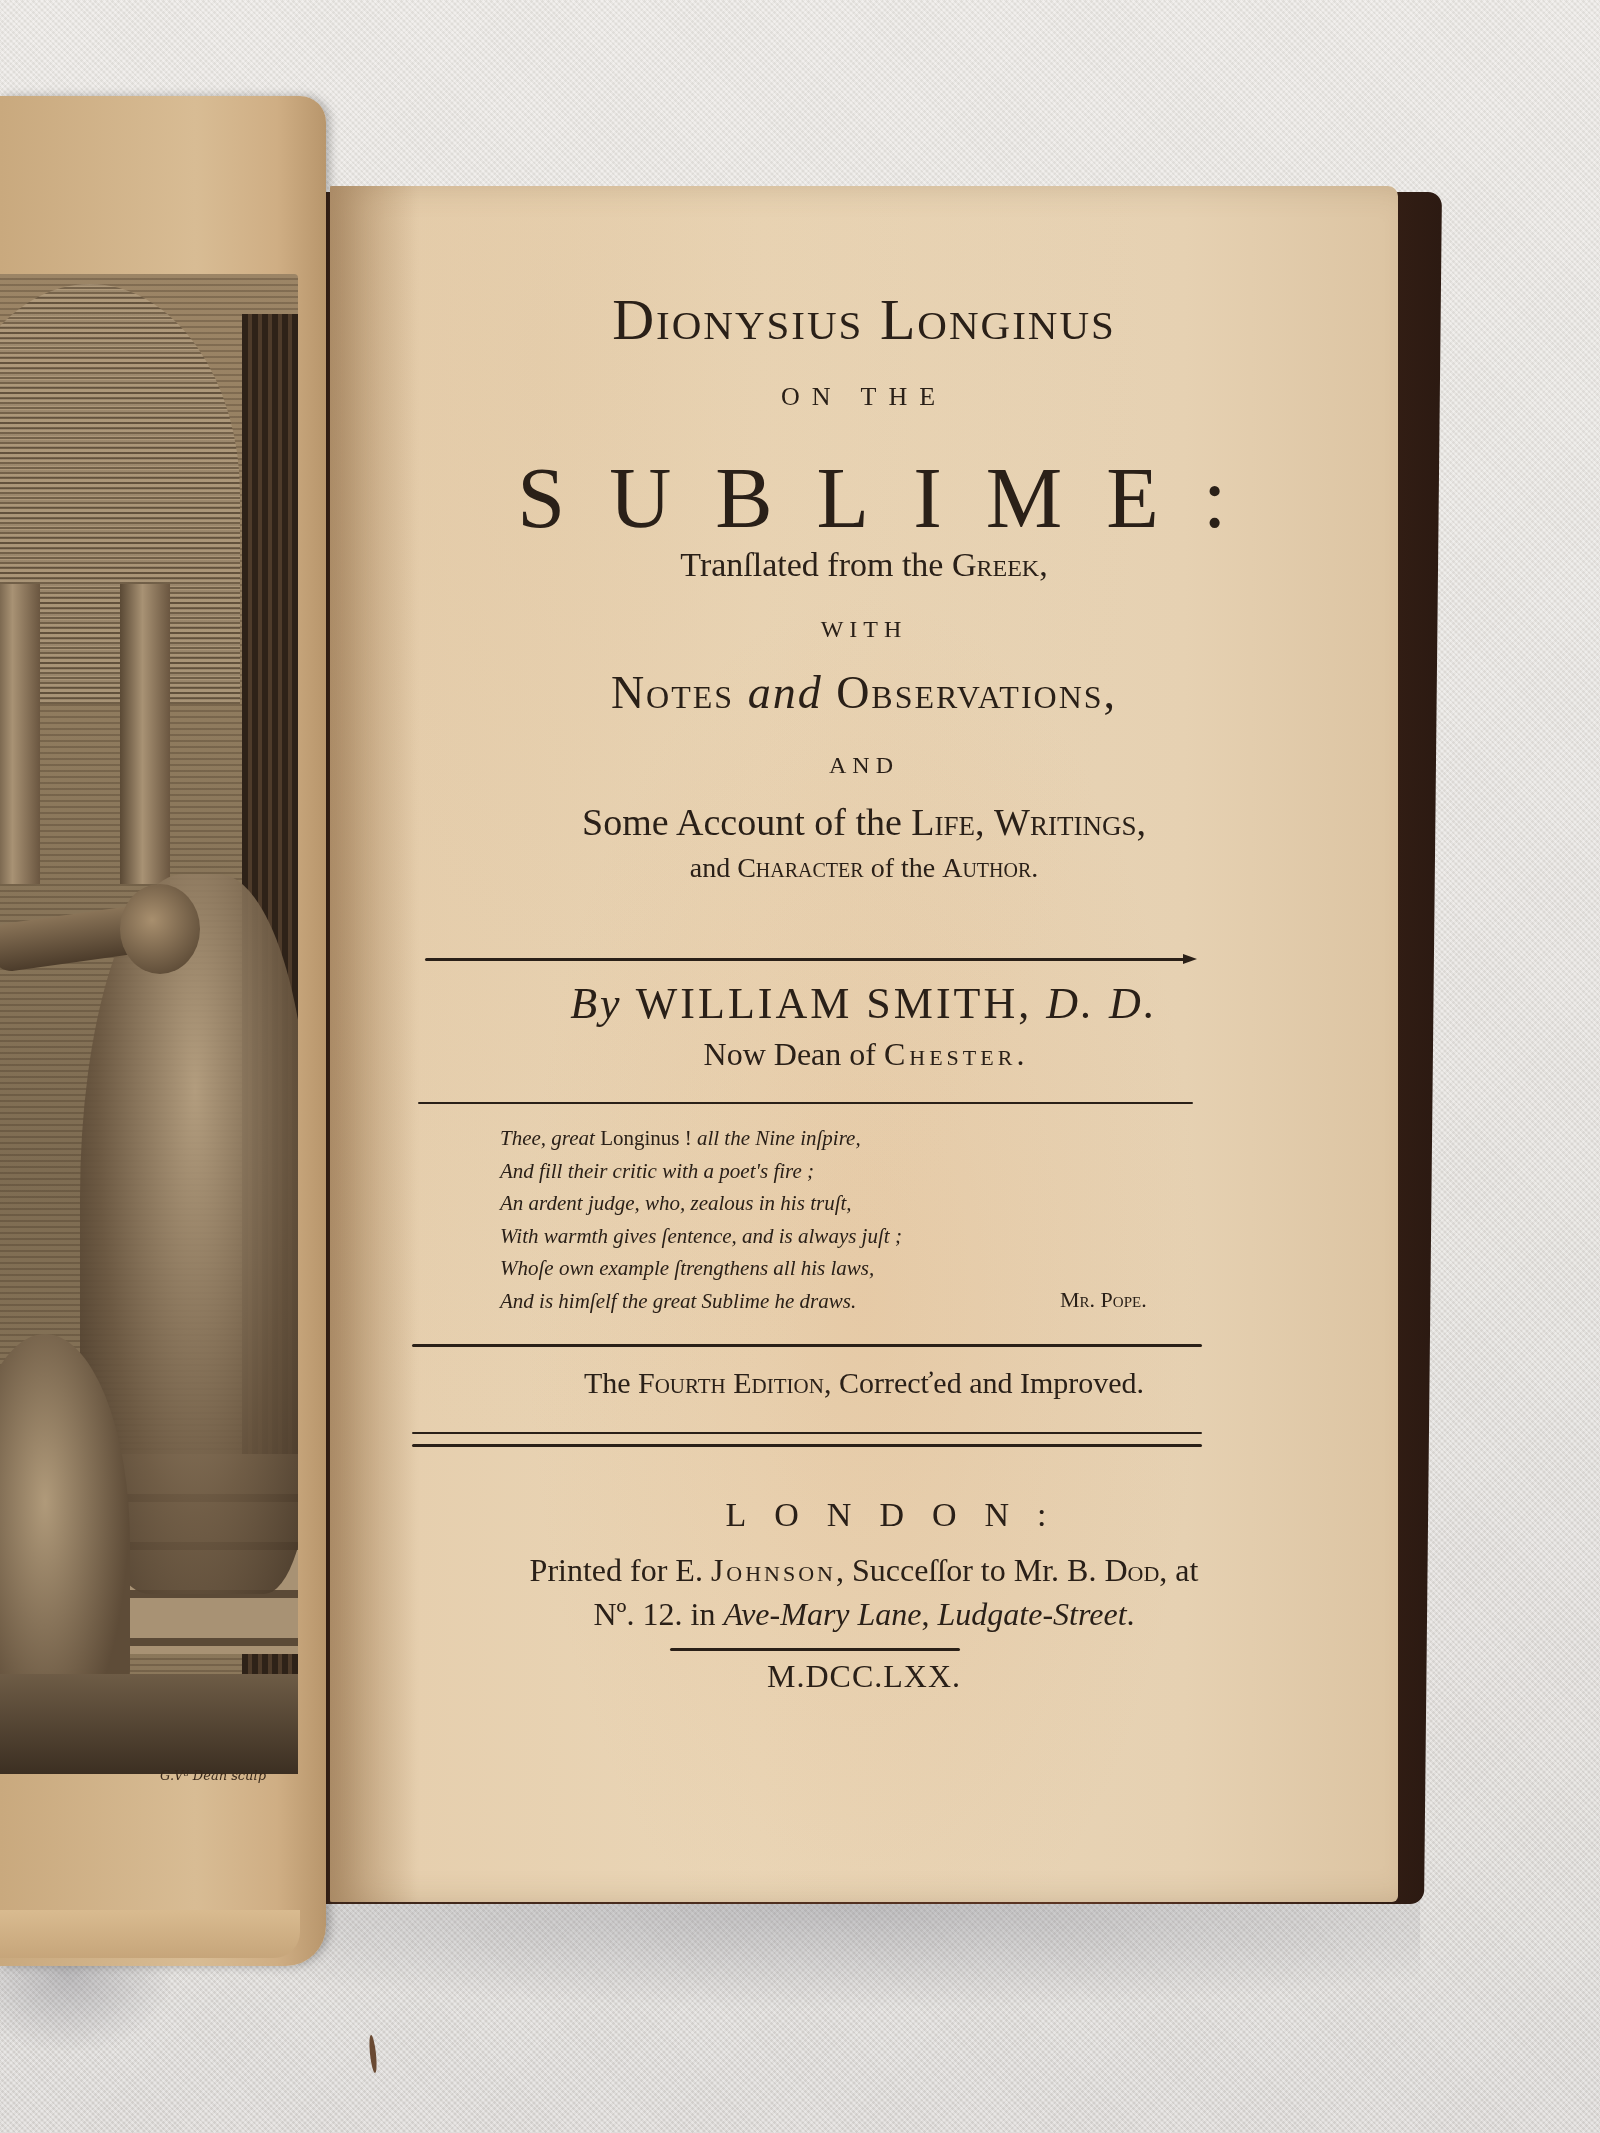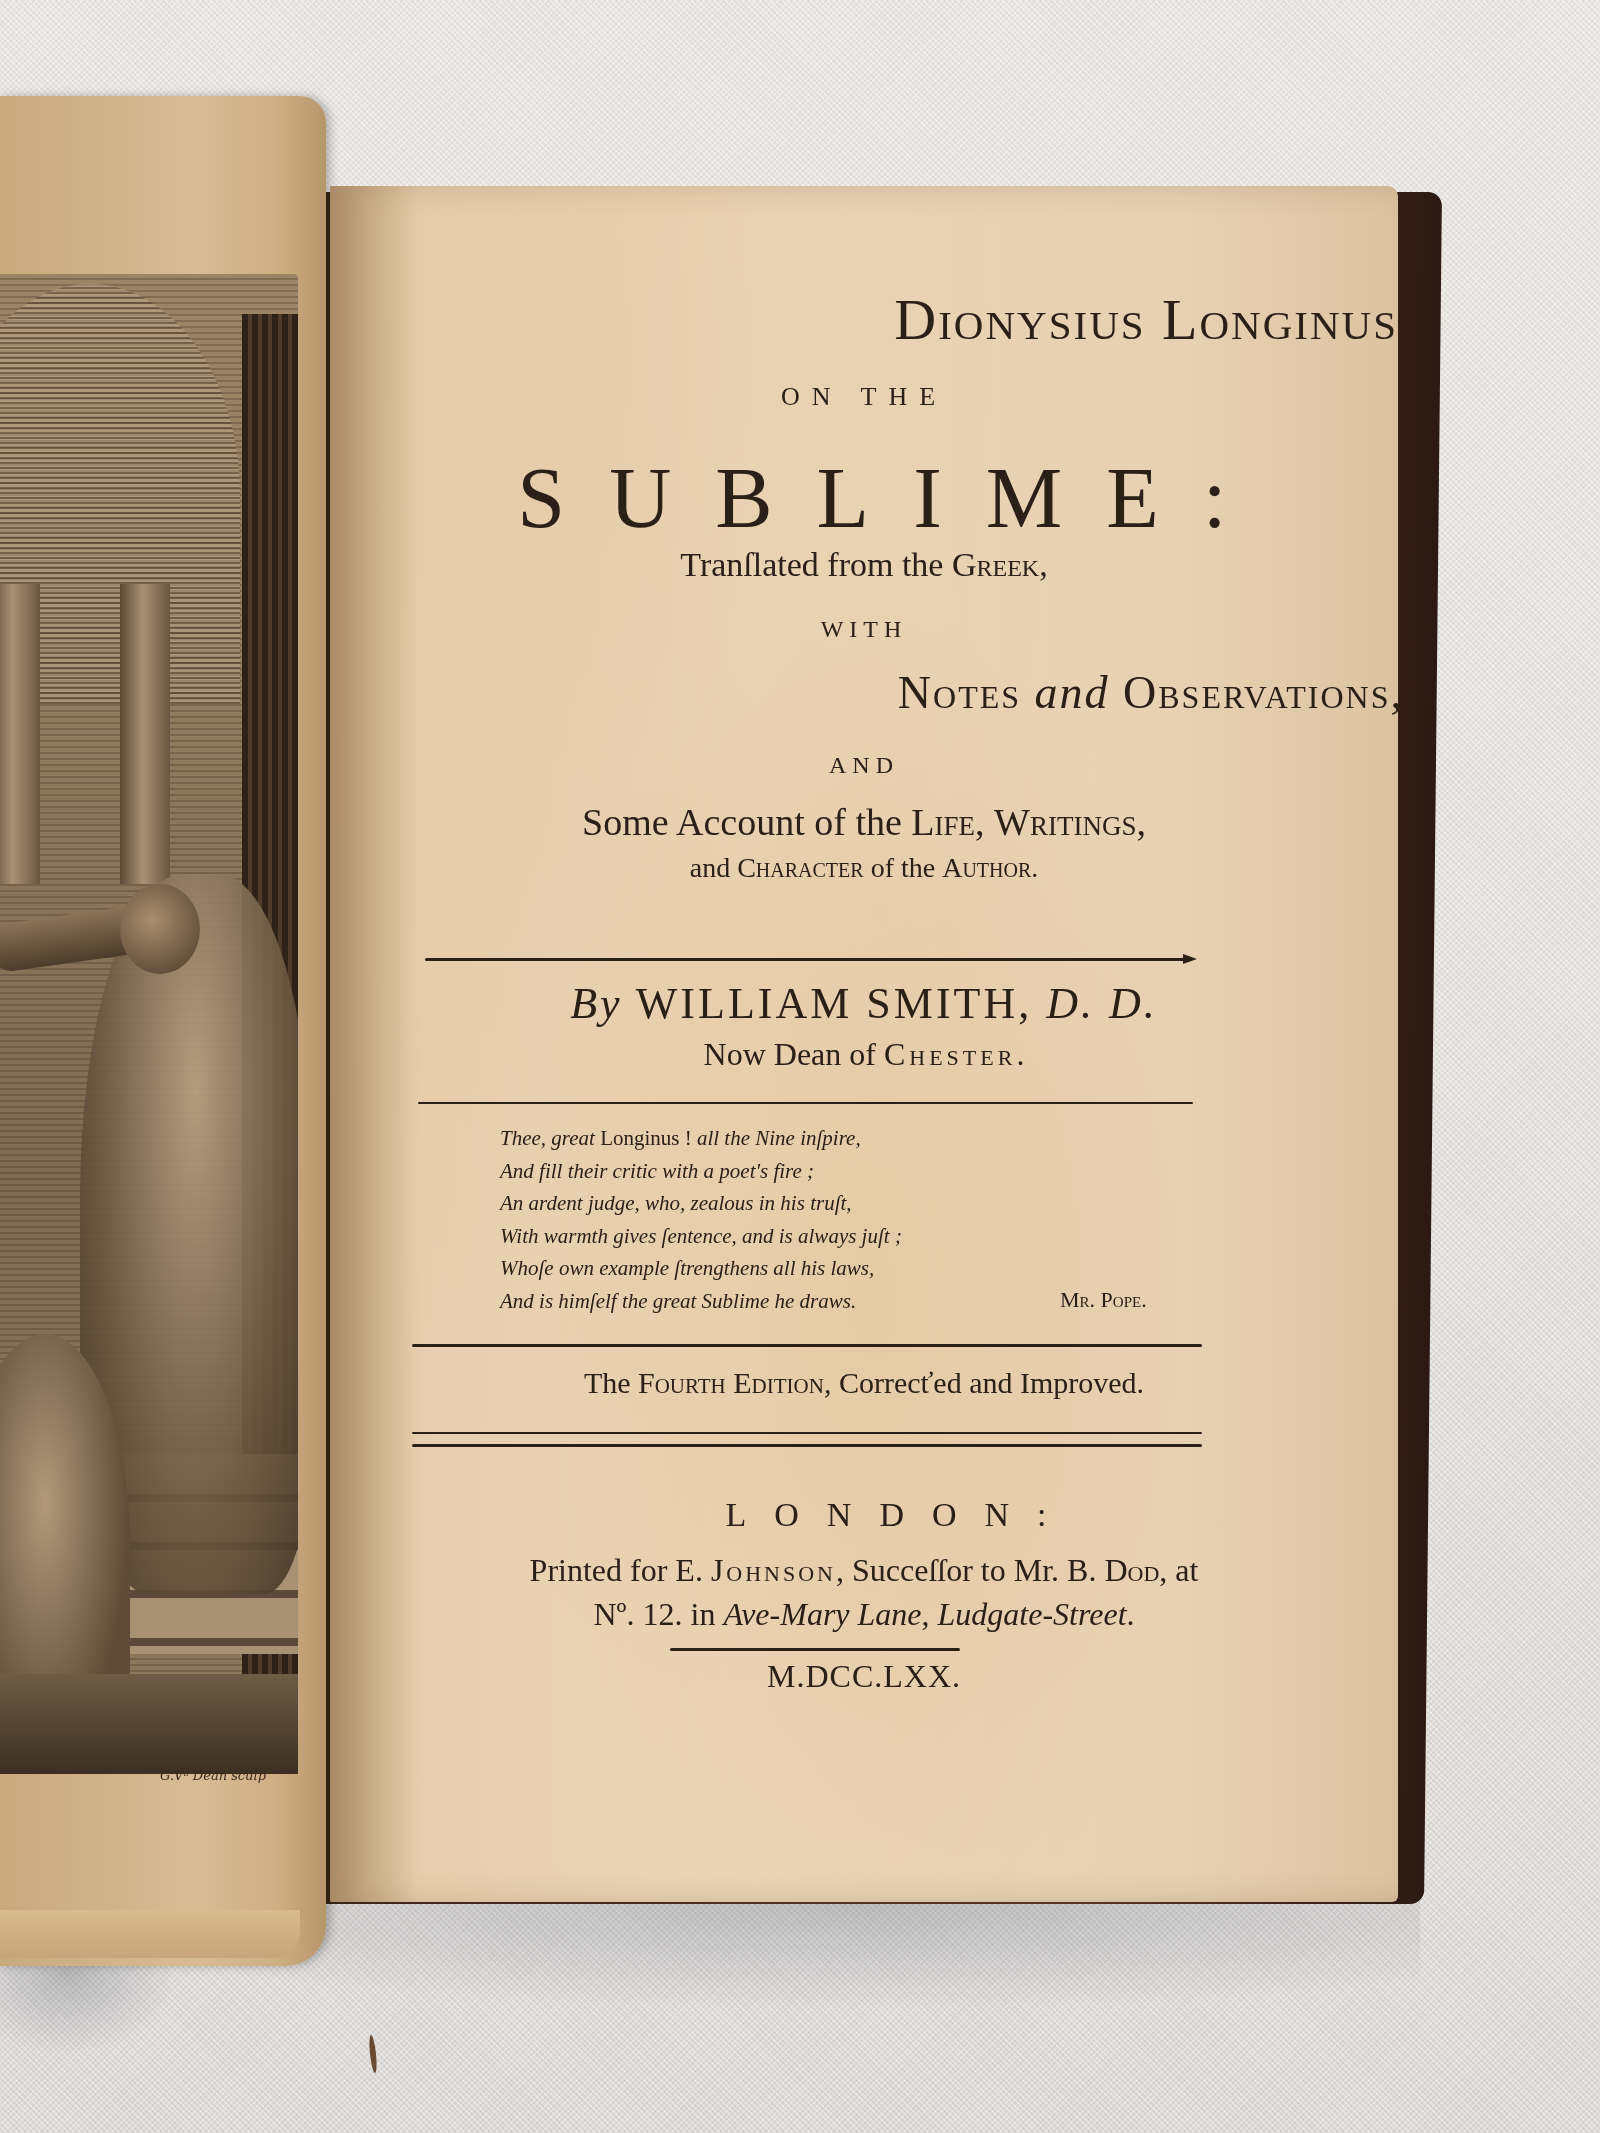--- a/index.html
+++ b/index.html
@@ -110,29 +110,29 @@
         linear-gradient(90deg, #cfb28a 0%, #e6cfae 8%, #ead6b7 40%, #e6d1b2 80%, #dcc4a2 100%);
       border-radius: 2px 10px 6px 2px;
       box-shadow: inset 18px 0 30px rgba(120,90,60,0.25);
     }
     .gutter-shade {
       position: absolute; left: 0; top: 0; width: 90px; height: 100%;
       background: linear-gradient(90deg, rgba(150,115,80,0.45), rgba(150,115,80,0));
     }
 
     .tp { position: absolute; left: 0; width: 100%; text-align: center; color: #2a2018; }
-    .sc { font-variant: small-caps; text-align: right; }
+    .sc { font-variant: small-caps; }
     .ital { font-style: italic; }
 
     .l-title   { top: 100px; font-size: 58px; letter-spacing: 2px; }
     .l-onthe   { top: 196px; font-size: 26px; letter-spacing: 12px; }
     .l-sublime { top: 262px; font-size: 86px; letter-spacing: 44px; padding-left: 30px; }
     .l-transl  { top: 360px; font-size: 34px; }
     .l-with    { top: 430px; font-size: 24px; letter-spacing: 6px; }
-    .l-notes   { top: 480px; font-size: 46px; letter-spacing: 2px; padding-left: 6px; }
+    .l-notes   { top: 480px; font-size: 46px; letter-spacing: 2px; }
     .l-and     { top: 566px; font-size: 24px; letter-spacing: 6px; }
     .l-some    { top: 614px; font-size: 38px; }
     .l-charac  { top: 666px; font-size: 28px; }
 
     .rule {
       position: absolute; height: 3px; background: #2a2018; border-radius: 2px;
     }
     .r1 { left: 95px; top: 772px; width: 760px; }
     .r1 .arrow { position:absolute; right:-12px; top:-4px; width:0; height:0; border-left:14px solid #2a2018; border-top:5px solid transparent; border-bottom:5px solid transparent; }
     .l-by      { top: 792px; font-size: 44px; letter-spacing: 3px; }

